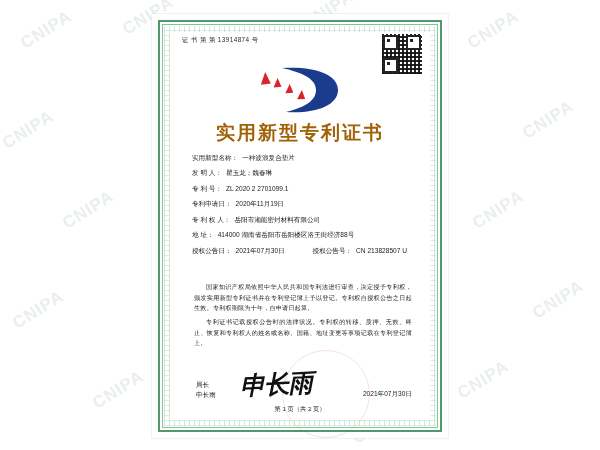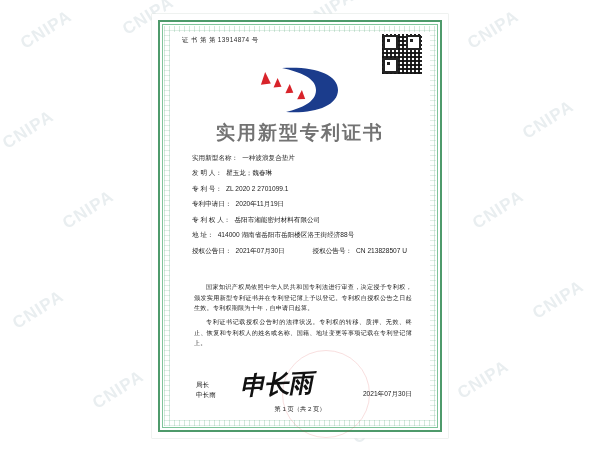--- a/index.html
+++ b/index.html
@@ -136,21 +136,21 @@
   }
   .title {
     position: absolute;
     left: 0;
     right: 0;
     top: 86px;
     text-align: center;
     font-size: 19px;
     font-weight: bold;
     letter-spacing: 2px;
-    color: #737373;
+    color: #a16207;
     font-family: "DejaVu Sans", sans-serif;
   }
 
   .fields {
     position: absolute;
     left: 18px;
     right: 10px;
     top: 120px;
   }
   .field {

